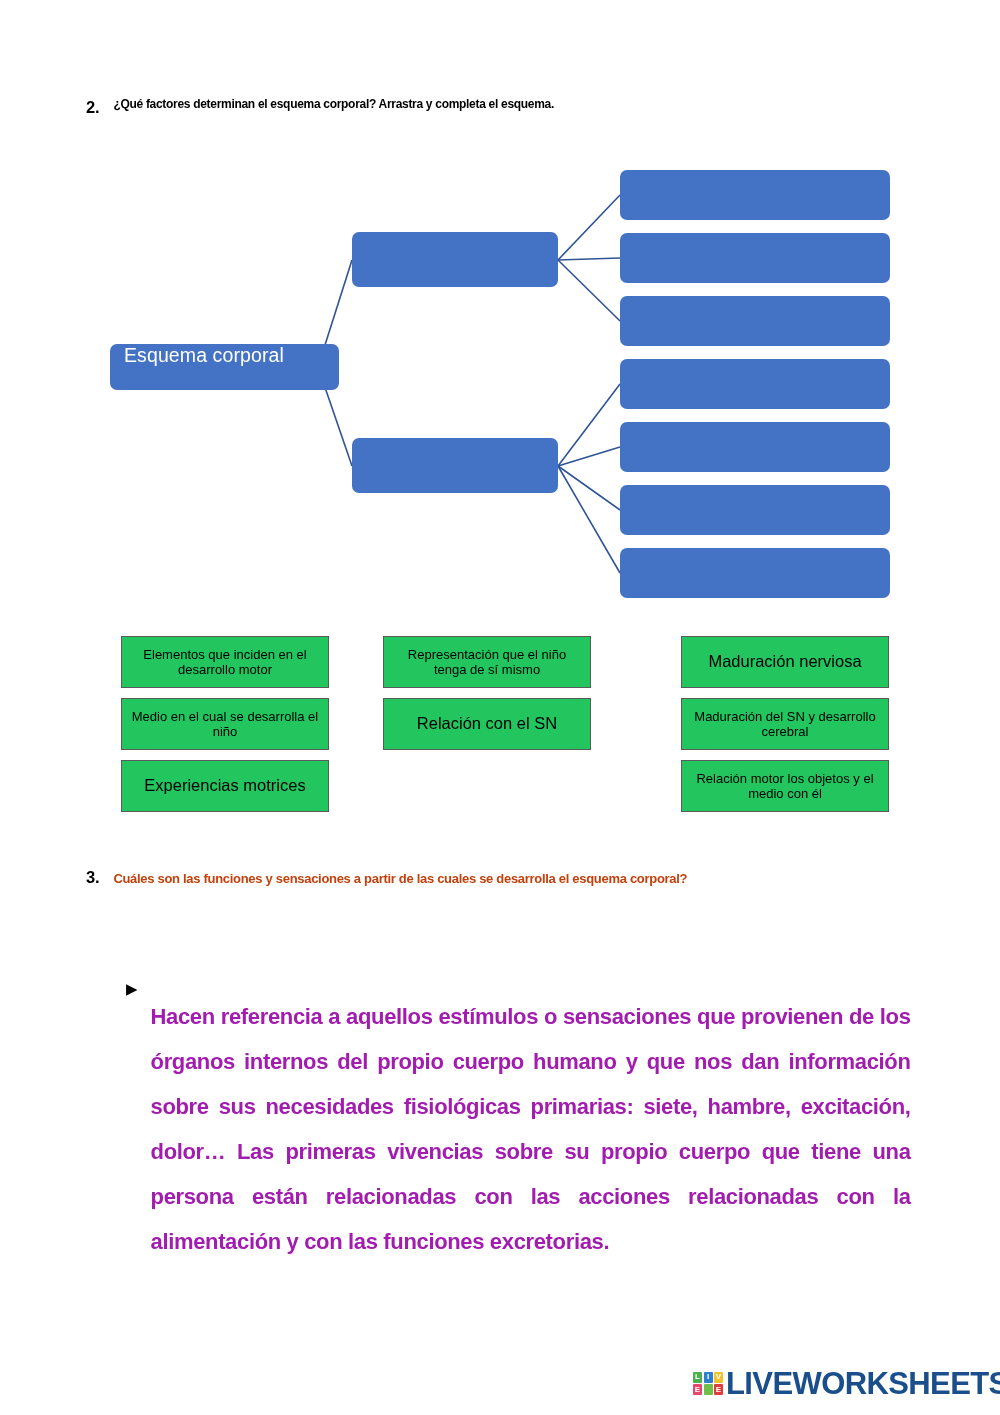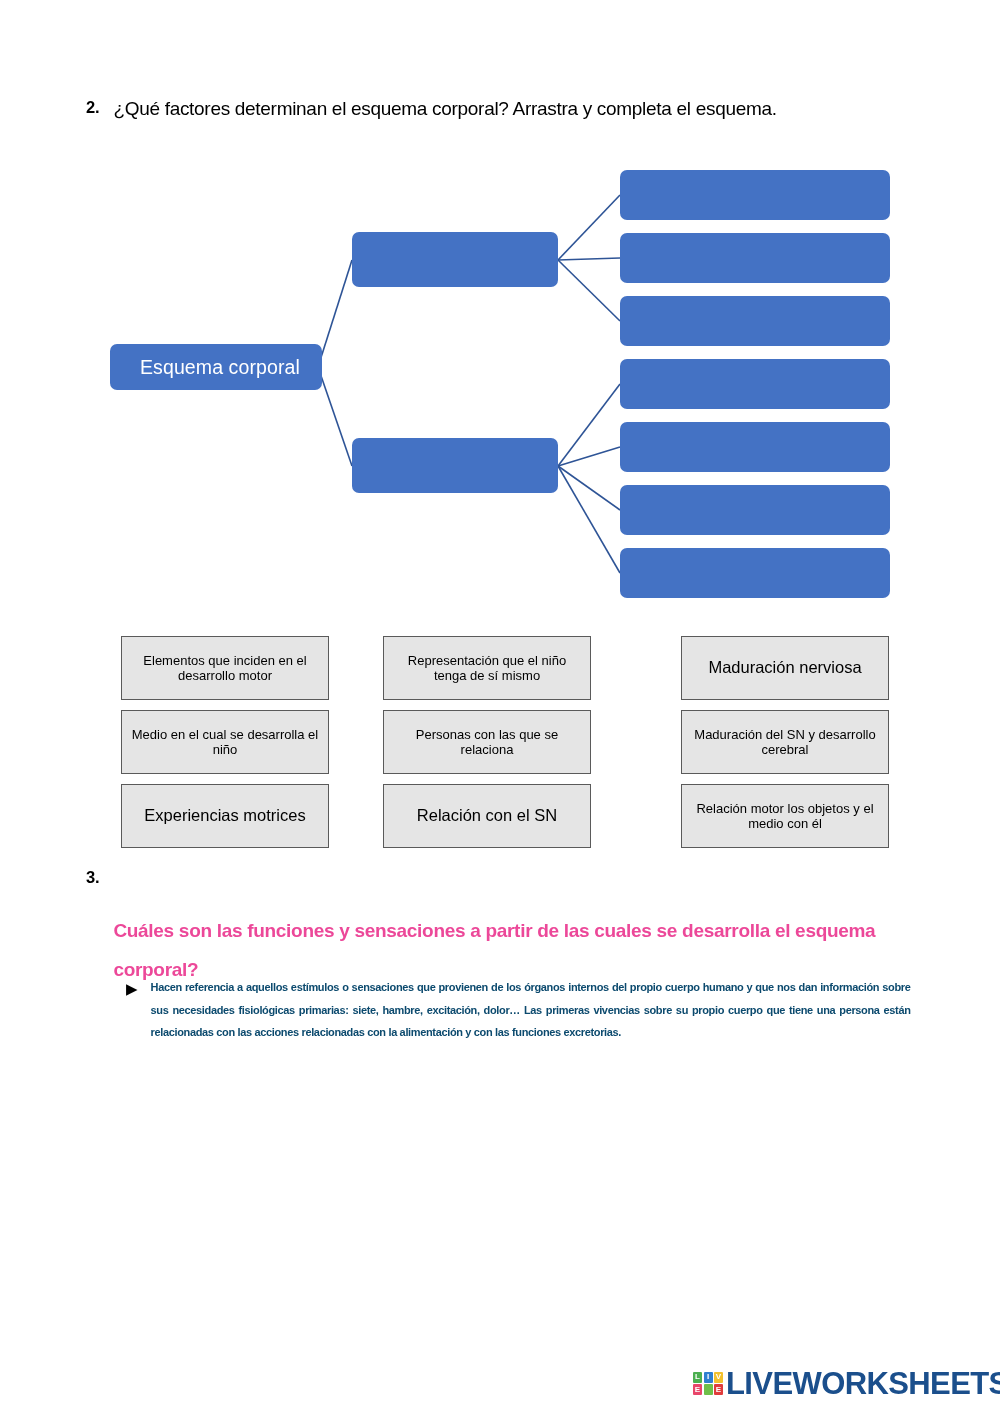--- a/index.html
+++ b/index.html
@@ -31,22 +31,22 @@
     gap: 14px;
   }
   .q-num {
     font-size: 16.5px;
     font-weight: bold;
     color: #000;
     line-height: 1.35;
     letter-spacing: -0.2px;
   }
   .q-text {
-    font-size: 19px;
-    font-weight: normal;
+    font-size: 12px;
+    font-weight: bold;
     color: #000;
     line-height: 1.35;
     letter-spacing: -0.3px;
   }
 
   
   .diagram {
     position: absolute;
     left: 0;
     top: 150px;
@@ -62,25 +62,24 @@
   }
   .node {
     position: absolute;
     background: #4472C4;
     border-radius: 7px;
     z-index: 2;
   }
   .node-root {
     left: 110px;
     top: 194px;
-    width: 212px;
+    width: 229px;
     height: 46px;
     display: flex;
-    align-items: center;
-    padding-left: 30px;
+    padding-left: 14px;
   }
   .node-root-label {
     color: #ffffff;
     font-size: 19.5px;
     font-weight: normal;
     letter-spacing: 0.1px;
     white-space: nowrap;
   }
   .node-mid { left: 352px; width: 206px; height: 55px; }
   .node-mid-1 { top: 82px; }
@@ -105,23 +104,23 @@
   .tile-col {
     position: absolute;
     width: 208px;
   }
   .tile-col-1 { left: 121px; }
   .tile-col-2 { left: 383px; }
   .tile-col-3 { left: 681px; }
 
   .tile {
     width: 208px;
-    height: 64px;
+    height: 52px;
     border: 1.3px solid #5a5a5a;
-    background: #e5e5e5;
+    background: #22c55e;
     display: flex;
     align-items: center;
     justify-content: center;
     text-align: center;
     margin-bottom: 10px;
     padding: 0 8px;
     color: #000;
     line-height: 1.18;
   }
   .tile.small { font-size: 13px; }
@@ -131,53 +130,53 @@
   .q3-block {
     position: absolute;
     left: 86px;
     top: 866px;
     width: 830px;
     display: flex;
     align-items: flex-start;
     gap: 14px;
   }
   .q3-text {
-    font-size: 19px;
-    font-weight: bold;
-    color: #ec4899;
+    font-size: 13px;
+    font-weight: bold;
+    color: #c2410c;
     line-height: 2.05;
     letter-spacing: -0.3px;
     width: 790px;
-    margin-top: 46px;
   }
 
   .answer-block {
     position: absolute;
     left: 126px;
     top: 976px;
     width: 790px;
     display: flex;
     align-items: flex-start;
     gap: 13px;
   }
   .bullet-tri {
     font-size: 15px;
     color: #000;
     line-height: 1.6;
     flex: 0 0 auto;
     margin-top: 1px;
   }
   .answer-text {
-    font-size: 11px;
-    font-weight: bold;
-    color: #0c4a6e;
+    font-size: 22px;
+    font-weight: bold;
+    color: #a21caf;
     line-height: 2.05;
     letter-spacing: -0.35px;
     text-align: justify;
     width: 760px;
+    margin-top: 18px;
   }
 
   
   .footer-logo {
     position: absolute;
     left: 693px;
     top: 1368px;
     display: flex;
     align-items: center;
     gap: 3px;
@@ -255,21 +254,20 @@
   <div class="tiles">
 
     <div class="tile-col tile-col-1">
       <div class="tile small">Elementos que inciden en el desarrollo motor</div>
       <div class="tile small">Medio en el cual se desarrolla el niño</div>
       <div class="tile large">Experiencias motrices</div>
     </div>
 
     <div class="tile-col tile-col-2">
       <div class="tile small">Representación que el niño tenga de sí mismo</div>
-      <div class="tile small">Personas con las que se relaciona</div>
       <div class="tile large">Relación con el SN</div>
     </div>
 
     <div class="tile-col tile-col-3">
       <div class="tile large">Maduración nerviosa</div>
       <div class="tile small">Maduración del SN y desarrollo cerebral</div>
       <div class="tile small">Relación  motor los objetos y el medio con él</div>
     </div>
 
   </div>

